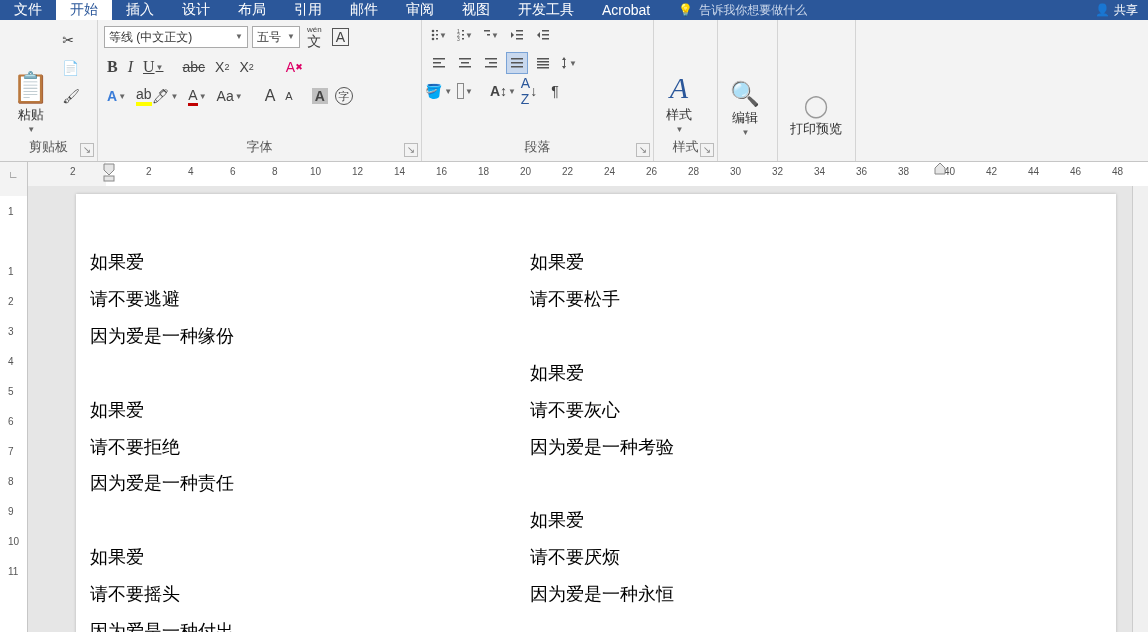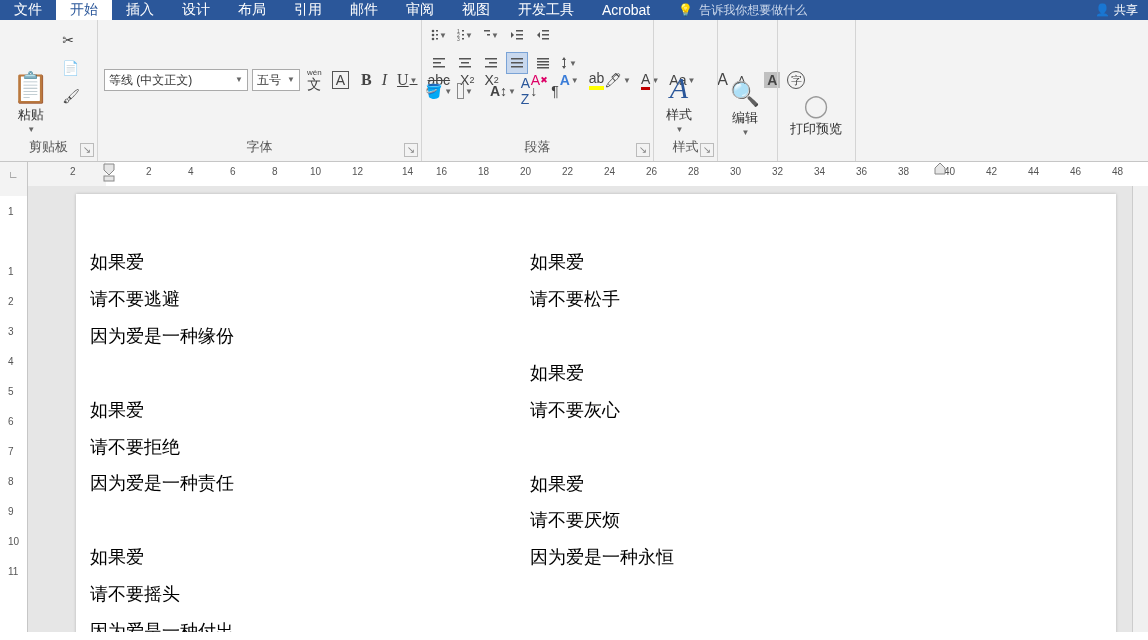--- a/index.html
+++ b/index.html
@@ -26,21 +26,21 @@
 .small-btn { padding: 2px 3px; cursor: pointer; font-size: 14px; color: #444; display: inline-flex; align-items: center; }
 .dd { font-size: 8px; color: #666; margin-left: 1px; }
 
 .font-select { background: #fff; border: 1px solid #aaa; font-size: 12px; color: #333; }
 .font-name { width: 144px; height: 22px; padding: 0 4px; line-height: 20px; display: flex; justify-content: space-between; align-items: center; }
 .font-size { width: 48px; height: 22px; padding: 0 4px; line-height: 20px; display: flex; justify-content: space-between; align-items: center; }
 
 .icon-bold { font-weight: bold; font-family: "Times New Roman"; font-size: 16px; }
 .icon-italic { font-style: italic; font-family: "Times New Roman"; font-size: 16px; }
 .icon-underline { text-decoration: underline; font-family: "Times New Roman"; font-size: 16px; }
-.icon-strike { text-decoration: line-through; }
+.icon-strike { text-decoration: line-through; margin-left: 9px; }
 .icon-box { border: 1px solid #888; width: 16px; height: 16px; display: inline-block; }
 .highlighted { background: #c0c0c0; padding: 0 3px; }
 
 
 .clipboard-col { display: flex; flex-direction: column; gap: 8px; justify-content: flex-start; padding-top: 6px; }
 
 
 .ruler-area { display: flex; height: 24px; background: #f3f3f3; font-size: 10px; color: #666; }
 .ruler-corner { width: 28px; border-right: 1px solid #c6c6c6; display:flex; align-items:center; justify-content:center; }
 .ruler-h { flex: 1; display: flex; align-items: center; position: relative; overflow: hidden; }
@@ -111,21 +111,21 @@
         <span class="small-btn">
             <span>🖌</span>
           </span>
       </div>
     </div>
     <div class="ribbon-group-label">剪贴板</div>
     <div class="launcher">↘</div>
   </div>
 
   <div class="ribbon-group" style="width:324px">
-    <div class="ribbon-group-body" style="flex-direction:row; gap:6px">
+    <div class="ribbon-group-body" style="flex-direction:column; gap:6px">
       <div class="row">
         <div class="font-select font-name">
           <span>等线 (中文正文)</span>
             <span class="dd">▼</span>
         </div>
         <div class="font-select font-size">
           <span>五号</span>
             <span class="dd">▼</span>
         </div>
         <span class="small-btn" style="flex-direction:column;line-height:1">
@@ -344,21 +344,21 @@
   <div class="ruler-corner">∟</div>
   <div class="ruler-h">
     <div class="page-area-ruler"></div>
     <span class="tick" style="left:42px">2</span>
     <span class="tick" style="left:118px">2</span>
     <span class="tick" style="left:160px">4</span>
     <span class="tick" style="left:202px">6</span>
     <span class="tick" style="left:244px">8</span>
     <span class="tick" style="left:282px">10</span>
     <span class="tick" style="left:324px">12</span>
-    <span class="tick" style="left:374px">14</span>
+    <span class="tick" style="left:366px">14</span>
     <span class="tick" style="left:408px">16</span>
     <span class="tick" style="left:450px">18</span>
     <span class="tick" style="left:492px">20</span>
     <span class="tick" style="left:534px">22</span>
     <span class="tick" style="left:576px">24</span>
     <span class="tick" style="left:618px">26</span>
     <span class="tick" style="left:660px">28</span>
     <span class="tick" style="left:702px">30</span>
     <span class="tick" style="left:744px">32</span>
     <span class="tick" style="left:786px">34</span>
@@ -414,20 +414,21 @@
           <p>如果爱</p>
           <p>请不要摇头</p>
           <p>因为爱是一种付出</p>
         </div>
         <div class="col-text">
           <p>如果爱</p>
           <p>请不要松手</p>
           <div class="stanza-gap"></div>
           <p>如果爱</p>
           <p>请不要灰心</p>
+          <p>因为爱是一种考验</p>
           <div class="stanza-gap"></div>
           <p>如果爱</p>
           <p>请不要厌烦</p>
           <p>因为爱是一种永恒</p>
         </div>
       </div>
     </div>
   </div>
   <div class="scroll-y"></div>
 </div>

